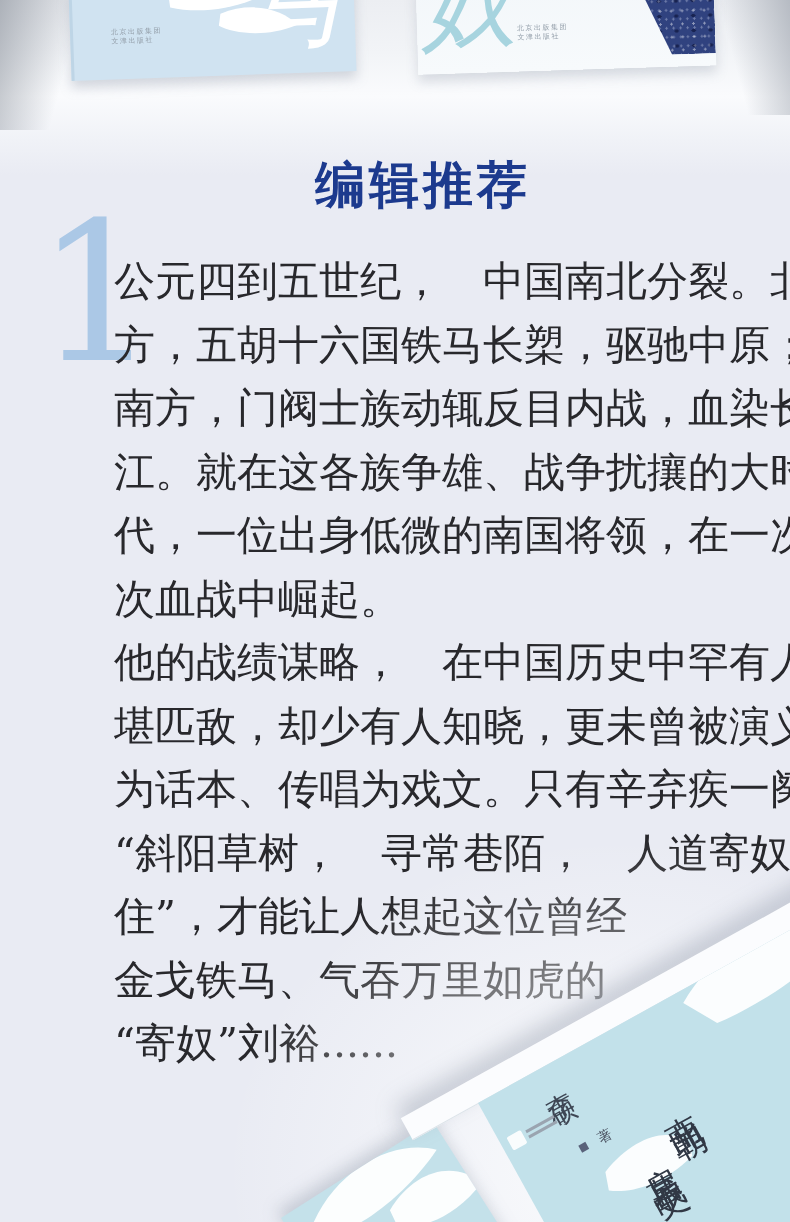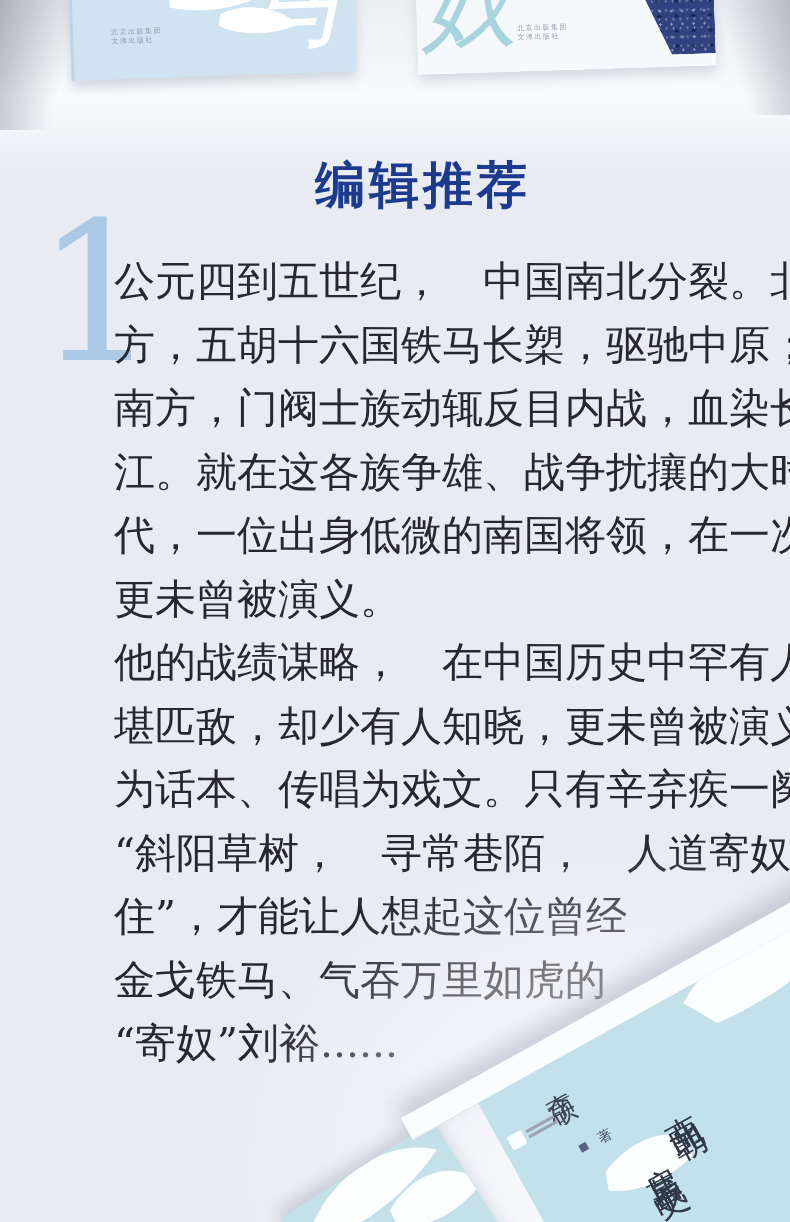--- a/index.html
+++ b/index.html
@@ -158,21 +158,21 @@
   <div class="section-title">编辑推荐</div>
 
   <div class="big-number">1</div>
 
   <div class="body-text">
     <div class="line">公元四到五世纪，　中国南北分裂。北</div>
     <div class="line">方，五胡十六国铁马长槊，驱驰中原；</div>
     <div class="line">南方，门阀士族动辄反目内战，血染长</div>
     <div class="line">江。就在这各族争雄、战争扰攘的大时</div>
     <div class="line">代，一位出身低微的南国将领，在一次</div>
-    <div class="line">更未曾被演义。</div>
+    <div class="line">次血战中崛起。</div>
     <div class="line">他的战绩谋略，　在中国历史中罕有人</div>
     <div class="line">堪匹敌，却少有人知晓，更未曾被演义</div>
     <div class="line">为话本、传唱为戏文。只有辛弃疾一阕</div>
     <div class="line">“斜阳草树，　寻常巷陌，　人道寄奴曾</div>
     <div class="line">住”，才能让人想起这位曾经</div>
     <div class="line">金戈铁马、气吞万里如虎的</div>
     <div class="line">“寄奴”刘裕......</div>
   </div>
 
   <div class="bottom-light"></div>

